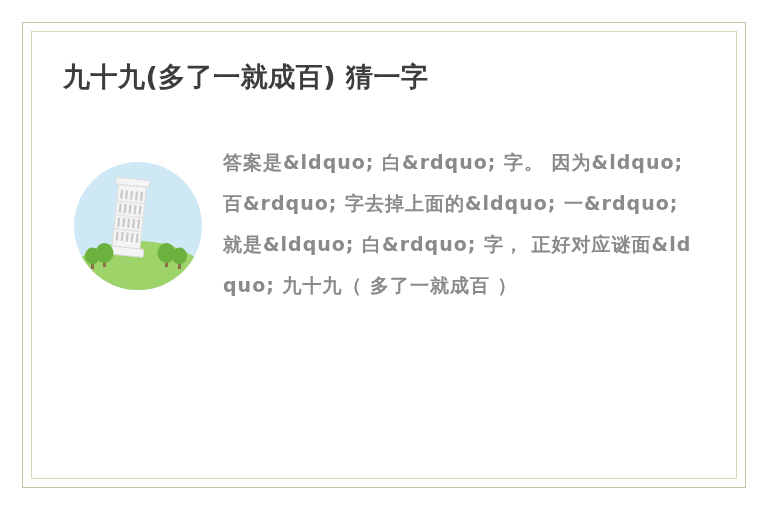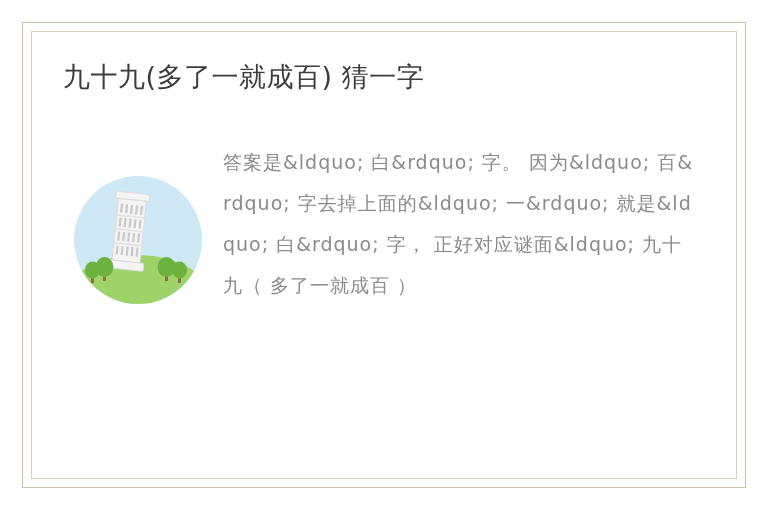--- a/index.html
+++ b/index.html
@@ -40,32 +40,33 @@
     box-sizing: border-box;
   }
   .content {
     position: absolute;
     left: 31px;
     top: 31px;
     right: 31px;
     bottom: 31px;
     box-sizing: border-box;
     padding: 28px 32px 0 32px;
+    font-weight: bold;
   }
   .title {
     font-size: 27px;
     line-height: 1.3;
     color: #3c3c3c;
     letter-spacing: 0.5px;
     font-family: "DejaVu Sans", "Liberation Sans", sans-serif;
     white-space: nowrap;
   }
   .body-row {
     display: flex;
-    align-items: flex-end;
+    align-items: center;
     margin-top: 48px;
   }
   .thumb-wrap {
     width: 150px;
     flex: 0 0 150px;
     display: flex;
     justify-content: center;
     padding-top: 4px;
   }
   .thumb {

